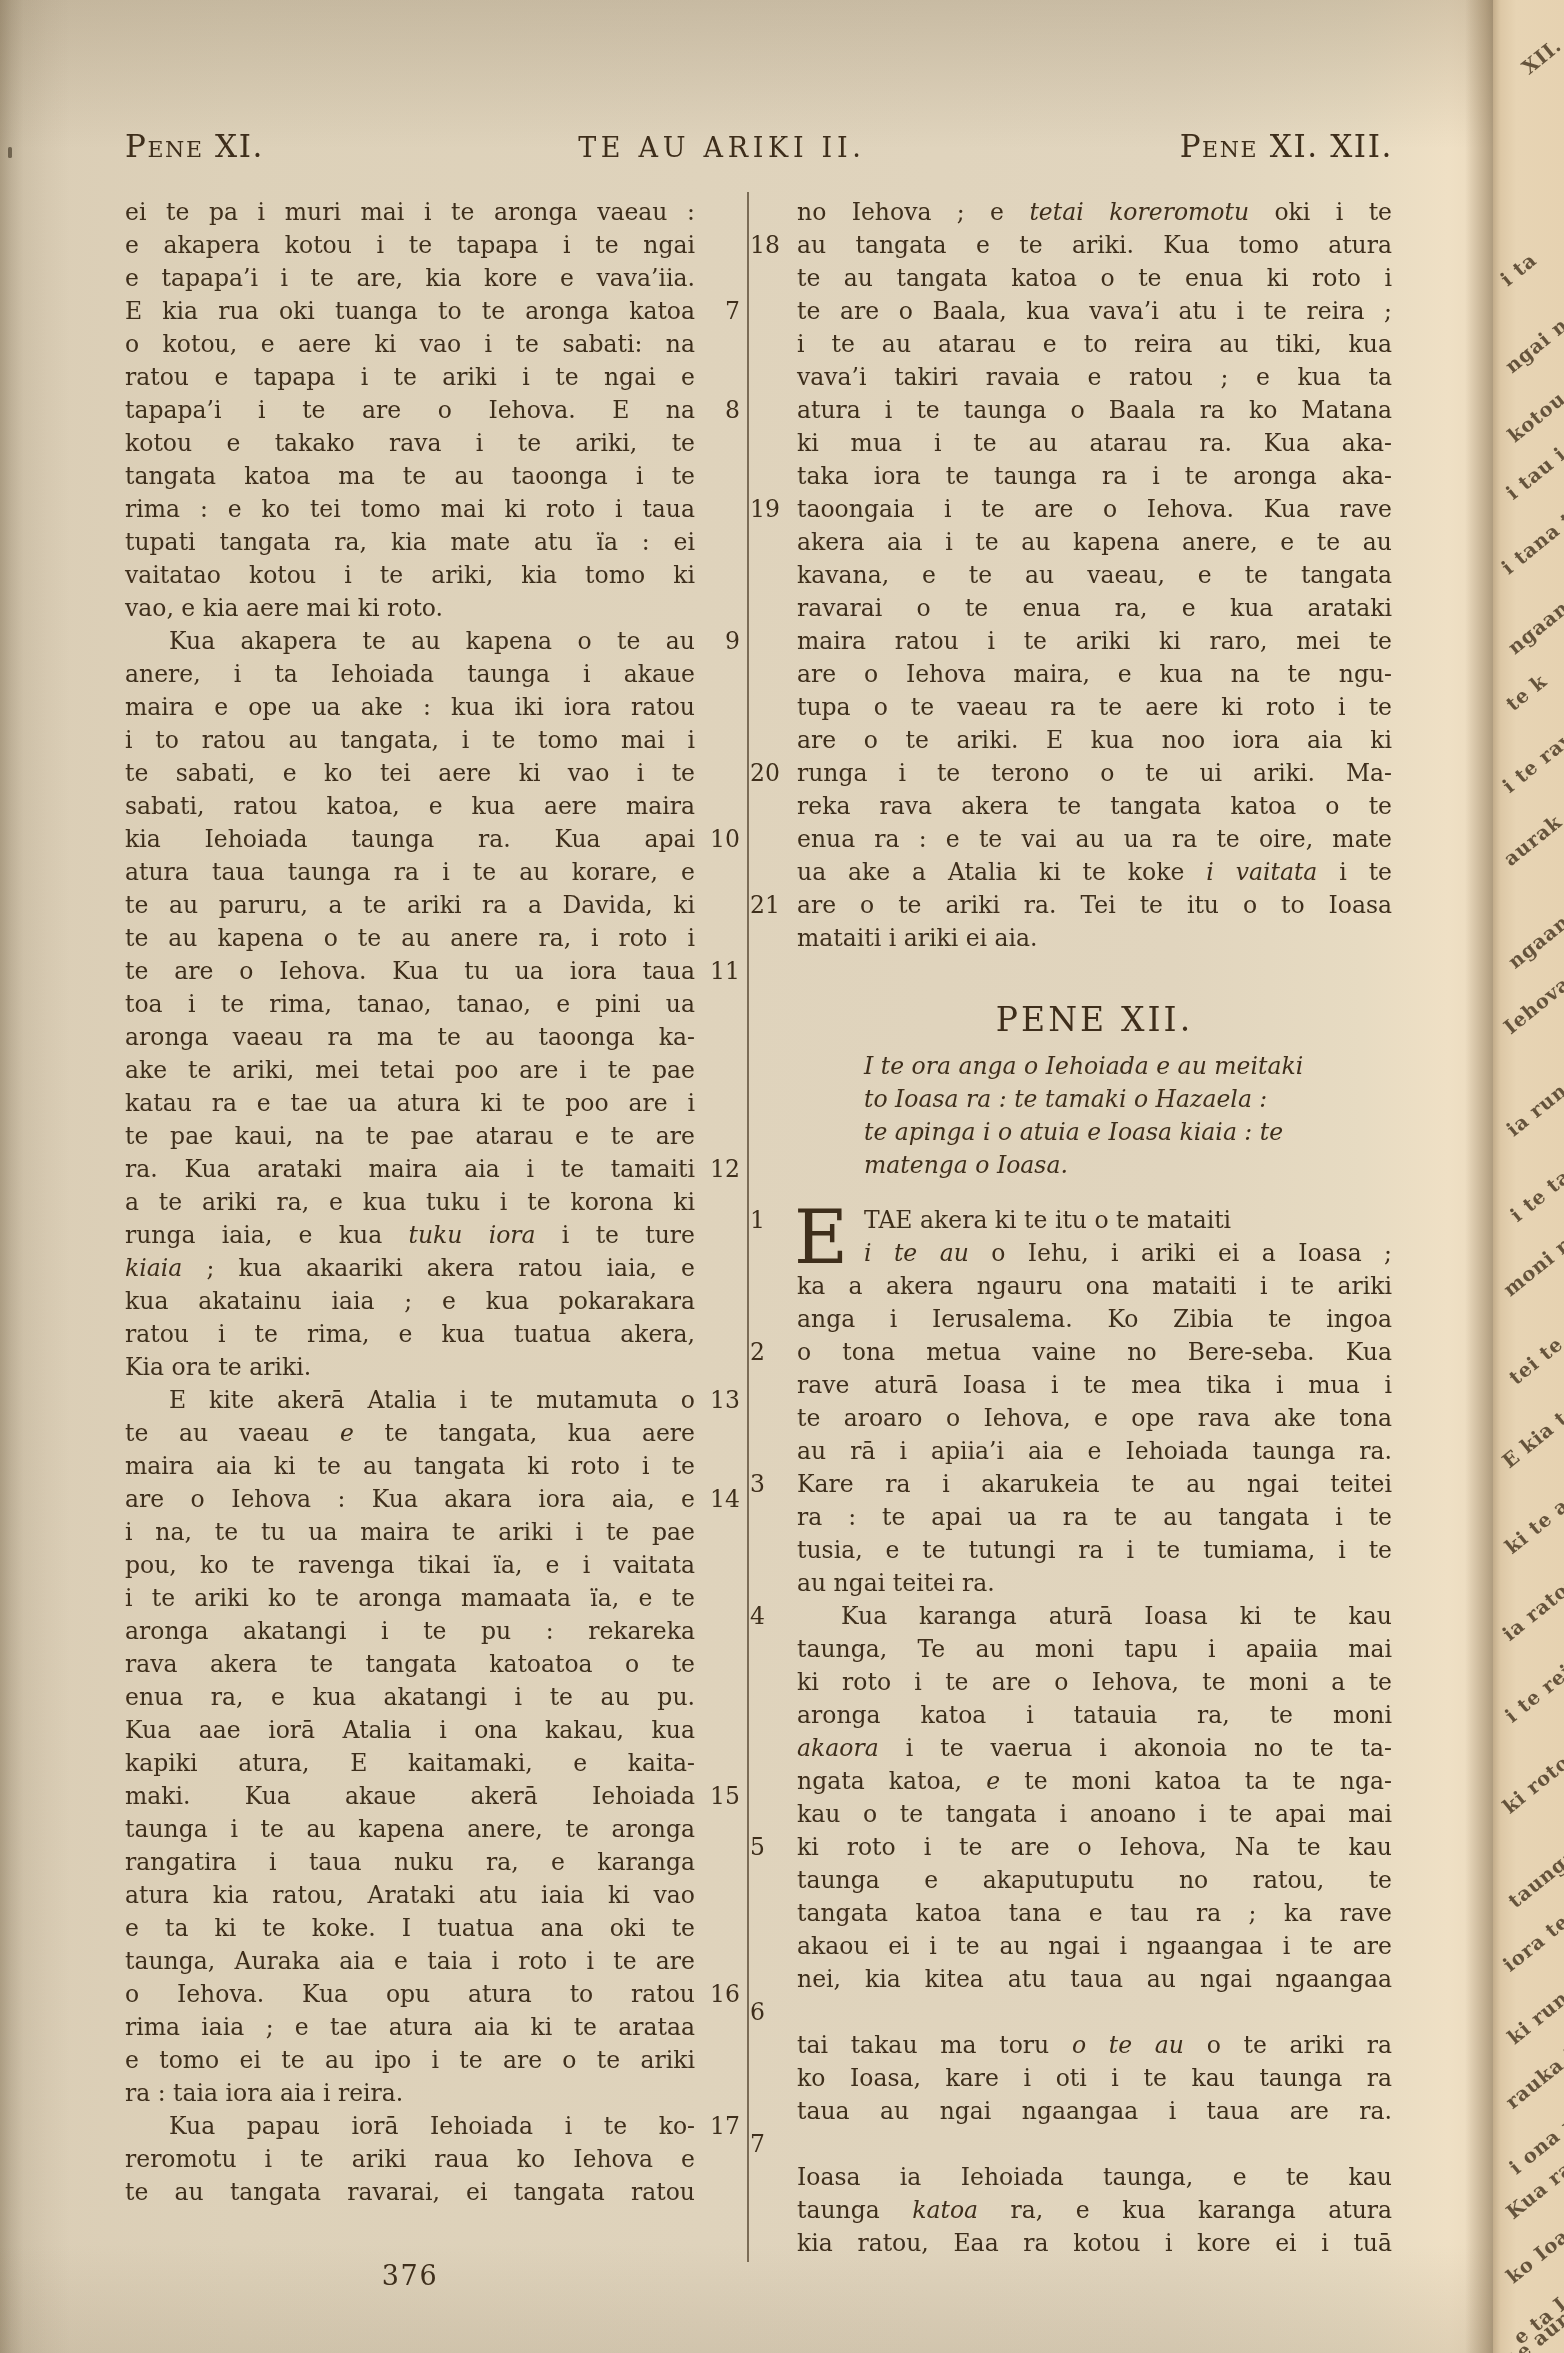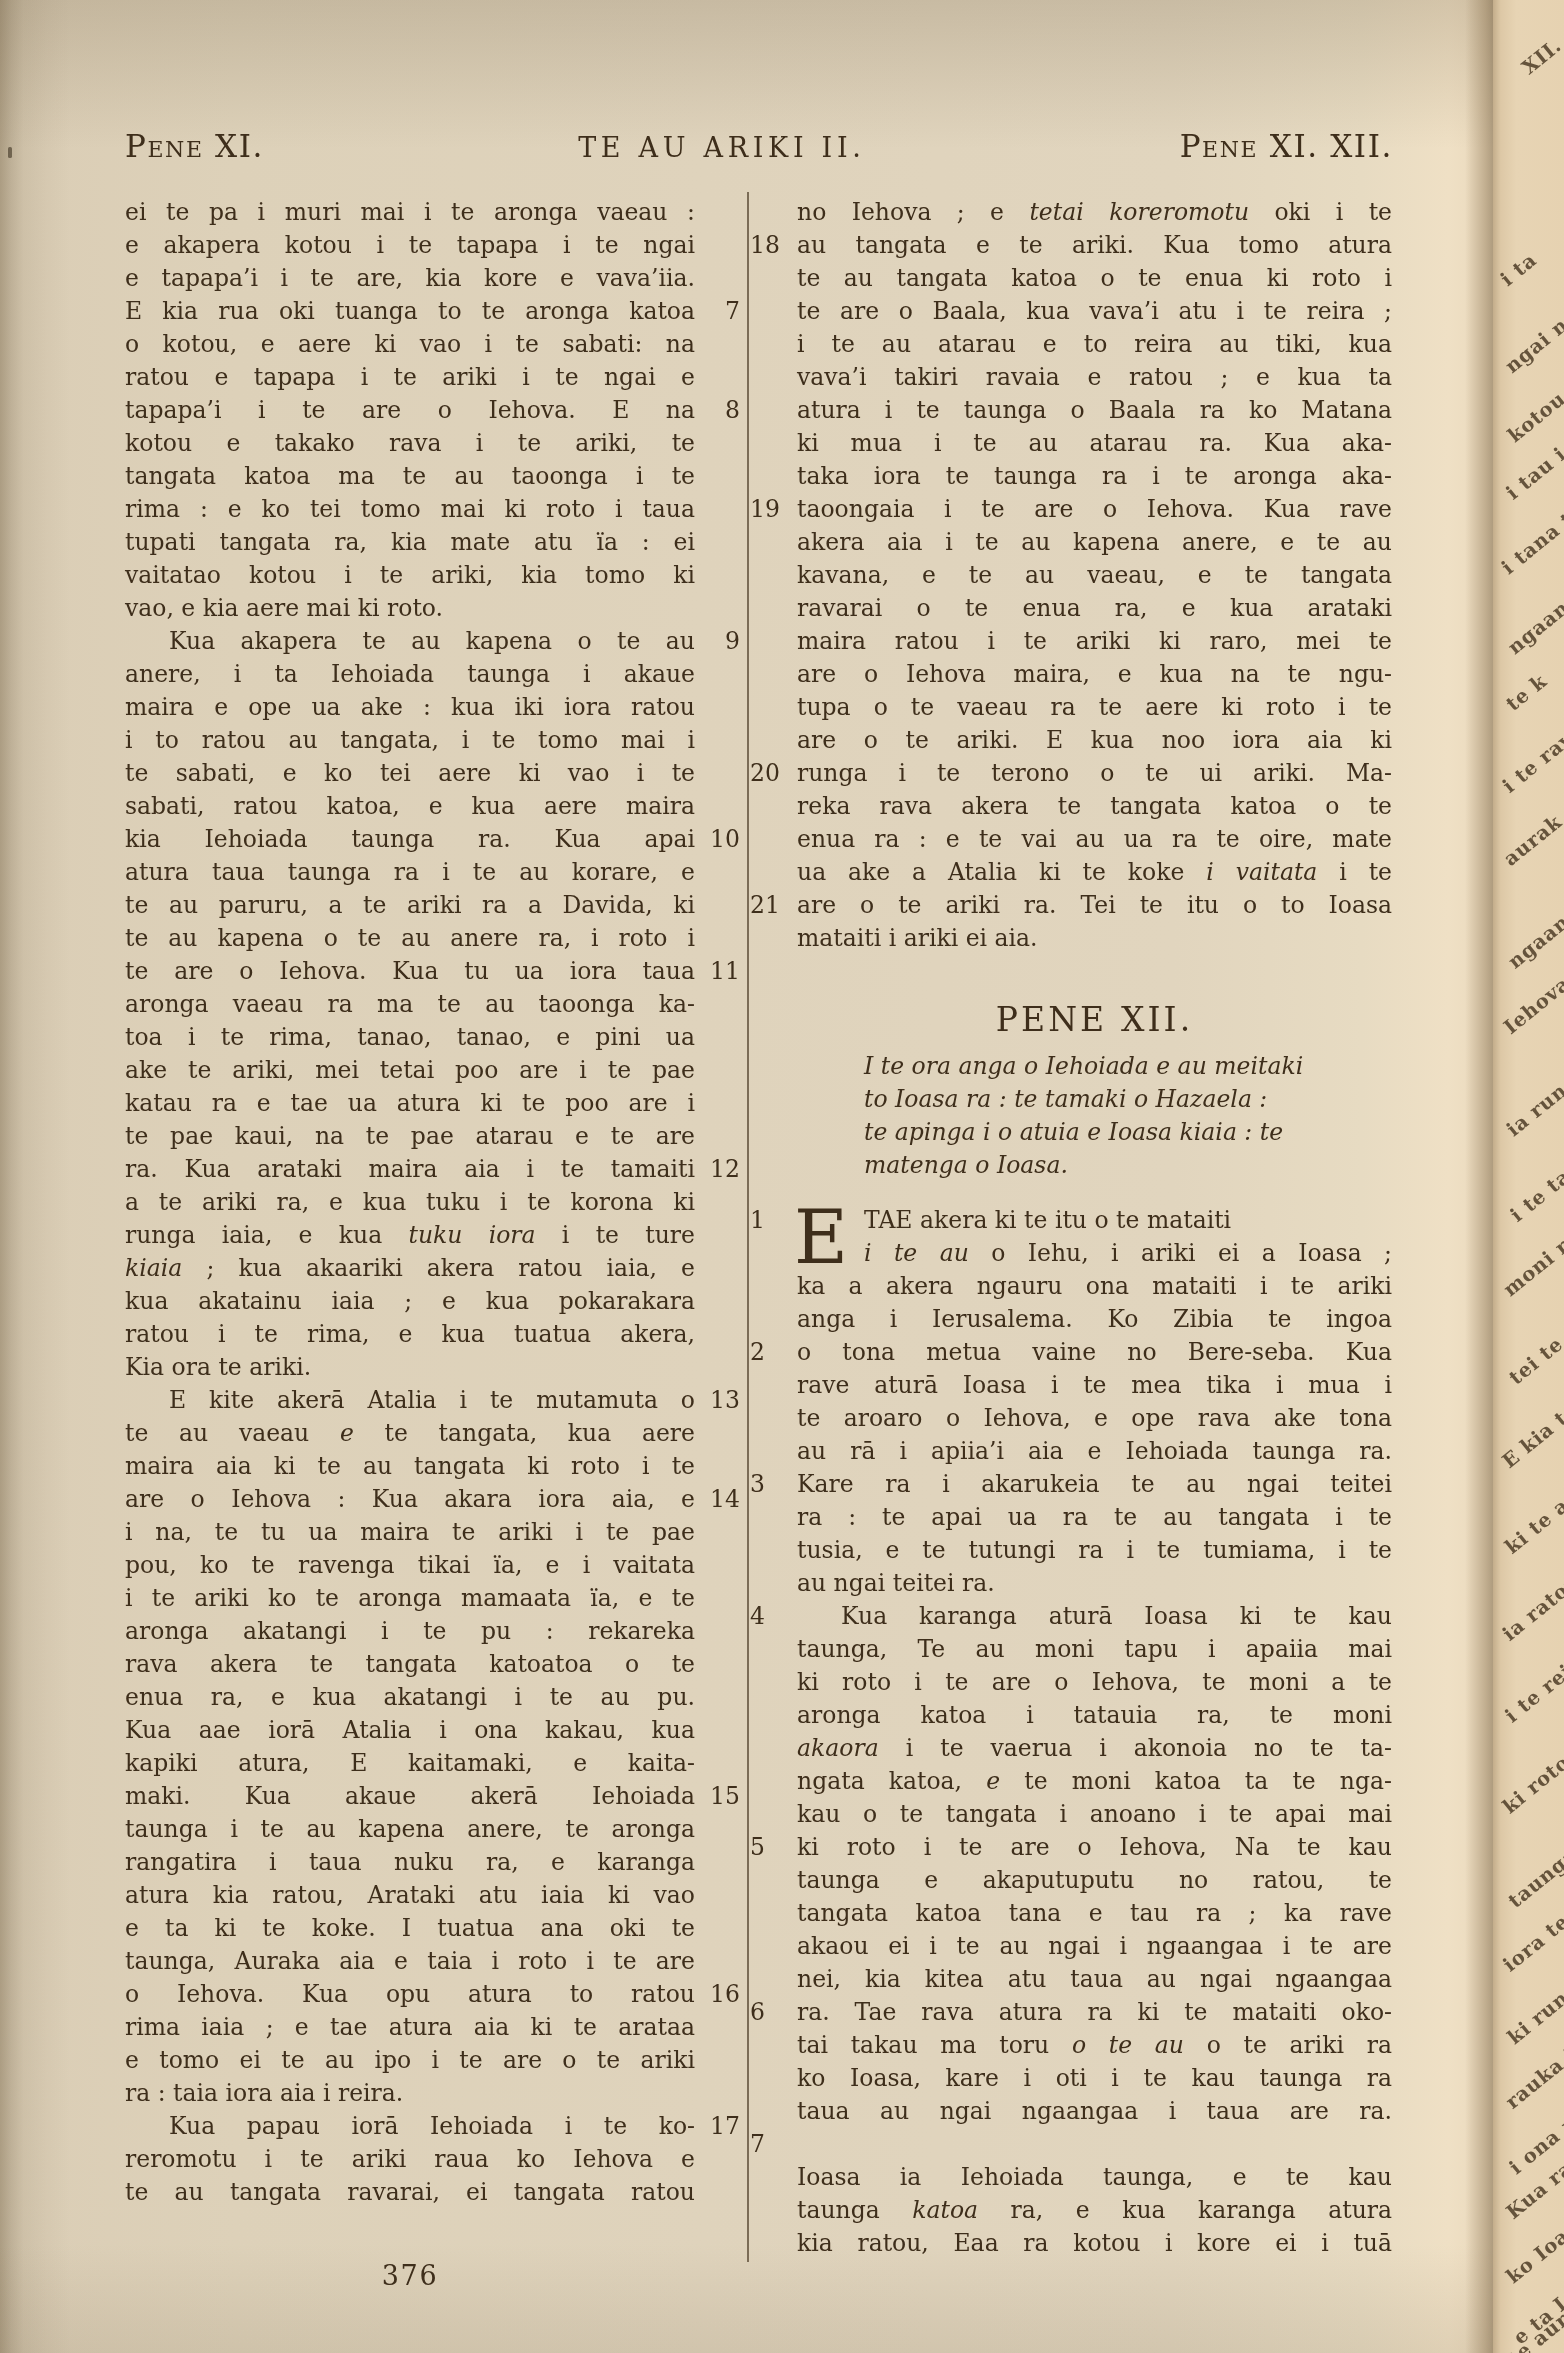--- a/index.html
+++ b/index.html
@@ -84,22 +84,22 @@
       <div class="tl"><span>anere, i ta Iehoiada taunga i akaue</span></div>
       <div class="tl"><span>maira e ope ua ake : kua iki iora ratou</span></div>
       <div class="tl"><span>i to ratou au tangata, i te tomo mai i</span></div>
       <div class="tl"><span>te sabati, e ko tei aere ki vao i te</span></div>
       <div class="tl"><span>sabati, ratou katoa, e kua aere maira</span></div>
       <div class="tl"><span class="vn L">10</span><span>kia Iehoiada taunga ra.  Kua apai</span></div>
       <div class="tl"><span>atura taua taunga ra i te au korare, e</span></div>
       <div class="tl"><span>te au paruru, a te ariki ra a Davida, ki</span></div>
       <div class="tl"><span>te au kapena o te au anere ra, i roto i</span></div>
       <div class="tl"><span class="vn L">11</span><span>te are o Iehova.  Kua tu ua iora taua</span></div>
+      <div class="tl"><span>toa i te rima, tanao, tanao, e pini ua</span></div>
       <div class="tl"><span>aronga vaeau ra ma te au taoonga ka-</span></div>
-      <div class="tl"><span>toa i te rima, tanao, tanao, e pini ua</span></div>
       <div class="tl"><span>ake te ariki, mei tetai poo are i te pae</span></div>
       <div class="tl"><span>katau ra e tae ua atura ki te poo are i</span></div>
       <div class="tl"><span>te pae kaui, na te pae atarau e te are</span></div>
       <div class="tl"><span class="vn L">12</span><span>ra.  Kua arataki maira aia i te tamaiti</span></div>
       <div class="tl"><span>a te ariki ra, e kua tuku i te korona ki</span></div>
       <div class="tl"><span>runga iaia, e kua <i>tuku iora</i> i te ture</span></div>
       <div class="tl"><span><i>kiaia</i> ; kua akaariki akera ratou iaia, e</span></div>
       <div class="tl"><span>kua akatainu iaia ; e kua pokarakara</span></div>
       <div class="tl"><span>ratou i te rima, e kua tuatua akera,</span></div>
       <div class="tl nj"><span>Kia ora te ariki.</span></div>
@@ -182,21 +182,21 @@
         <div class="tl"><span>ki roto i te are o Iehova, te moni a te</span></div>
         <div class="tl"><span>aronga katoa i tatauia ra, te moni</span></div>
         <div class="tl"><span><i>akaora</i> i te vaerua i akonoia no te ta-</span></div>
         <div class="tl"><span>ngata katoa, <i>e</i> te moni katoa ta te nga-</span></div>
         <div class="tl"><span>kau o te tangata i anoano i te apai mai</span></div>
         <div class="tl"><span class="vn R">5</span><span>ki roto i te are o Iehova, Na te kau</span></div>
         <div class="tl"><span>taunga e akaputuputu no ratou, te</span></div>
         <div class="tl"><span>tangata katoa tana e tau ra ; ka rave</span></div>
         <div class="tl"><span>akaou ei i te au ngai i ngaangaa i te are</span></div>
         <div class="tl"><span>nei, kia kitea atu taua au ngai ngaangaa</span></div>
-        <div class="tl"><span class="vn R">6</span><span>ra.  Tae rava atura ra ki te mataiti oko-</span></div>
+        <div class="tl"><span class="vn R">6</span></div>
         <div class="tl"><span>tai takau ma toru <i>o te au</i> o te ariki ra</span></div>
         <div class="tl"><span>ko Ioasa, kare i oti i te kau taunga ra</span></div>
         <div class="tl"><span>taua au ngai ngaangaa i taua are ra.</span></div>
         <div class="tl indent"><span class="vn R">7</span></div>
         <div class="tl"><span>Ioasa ia Iehoiada taunga, e te kau</span></div>
         <div class="tl"><span>taunga <i>katoa</i> ra, e kua karanga atura</span></div>
         <div class="tl"><span>kia ratou, Eaa ra kotou i kore ei i tuā</span></div>
       </div>
   </div>
 

